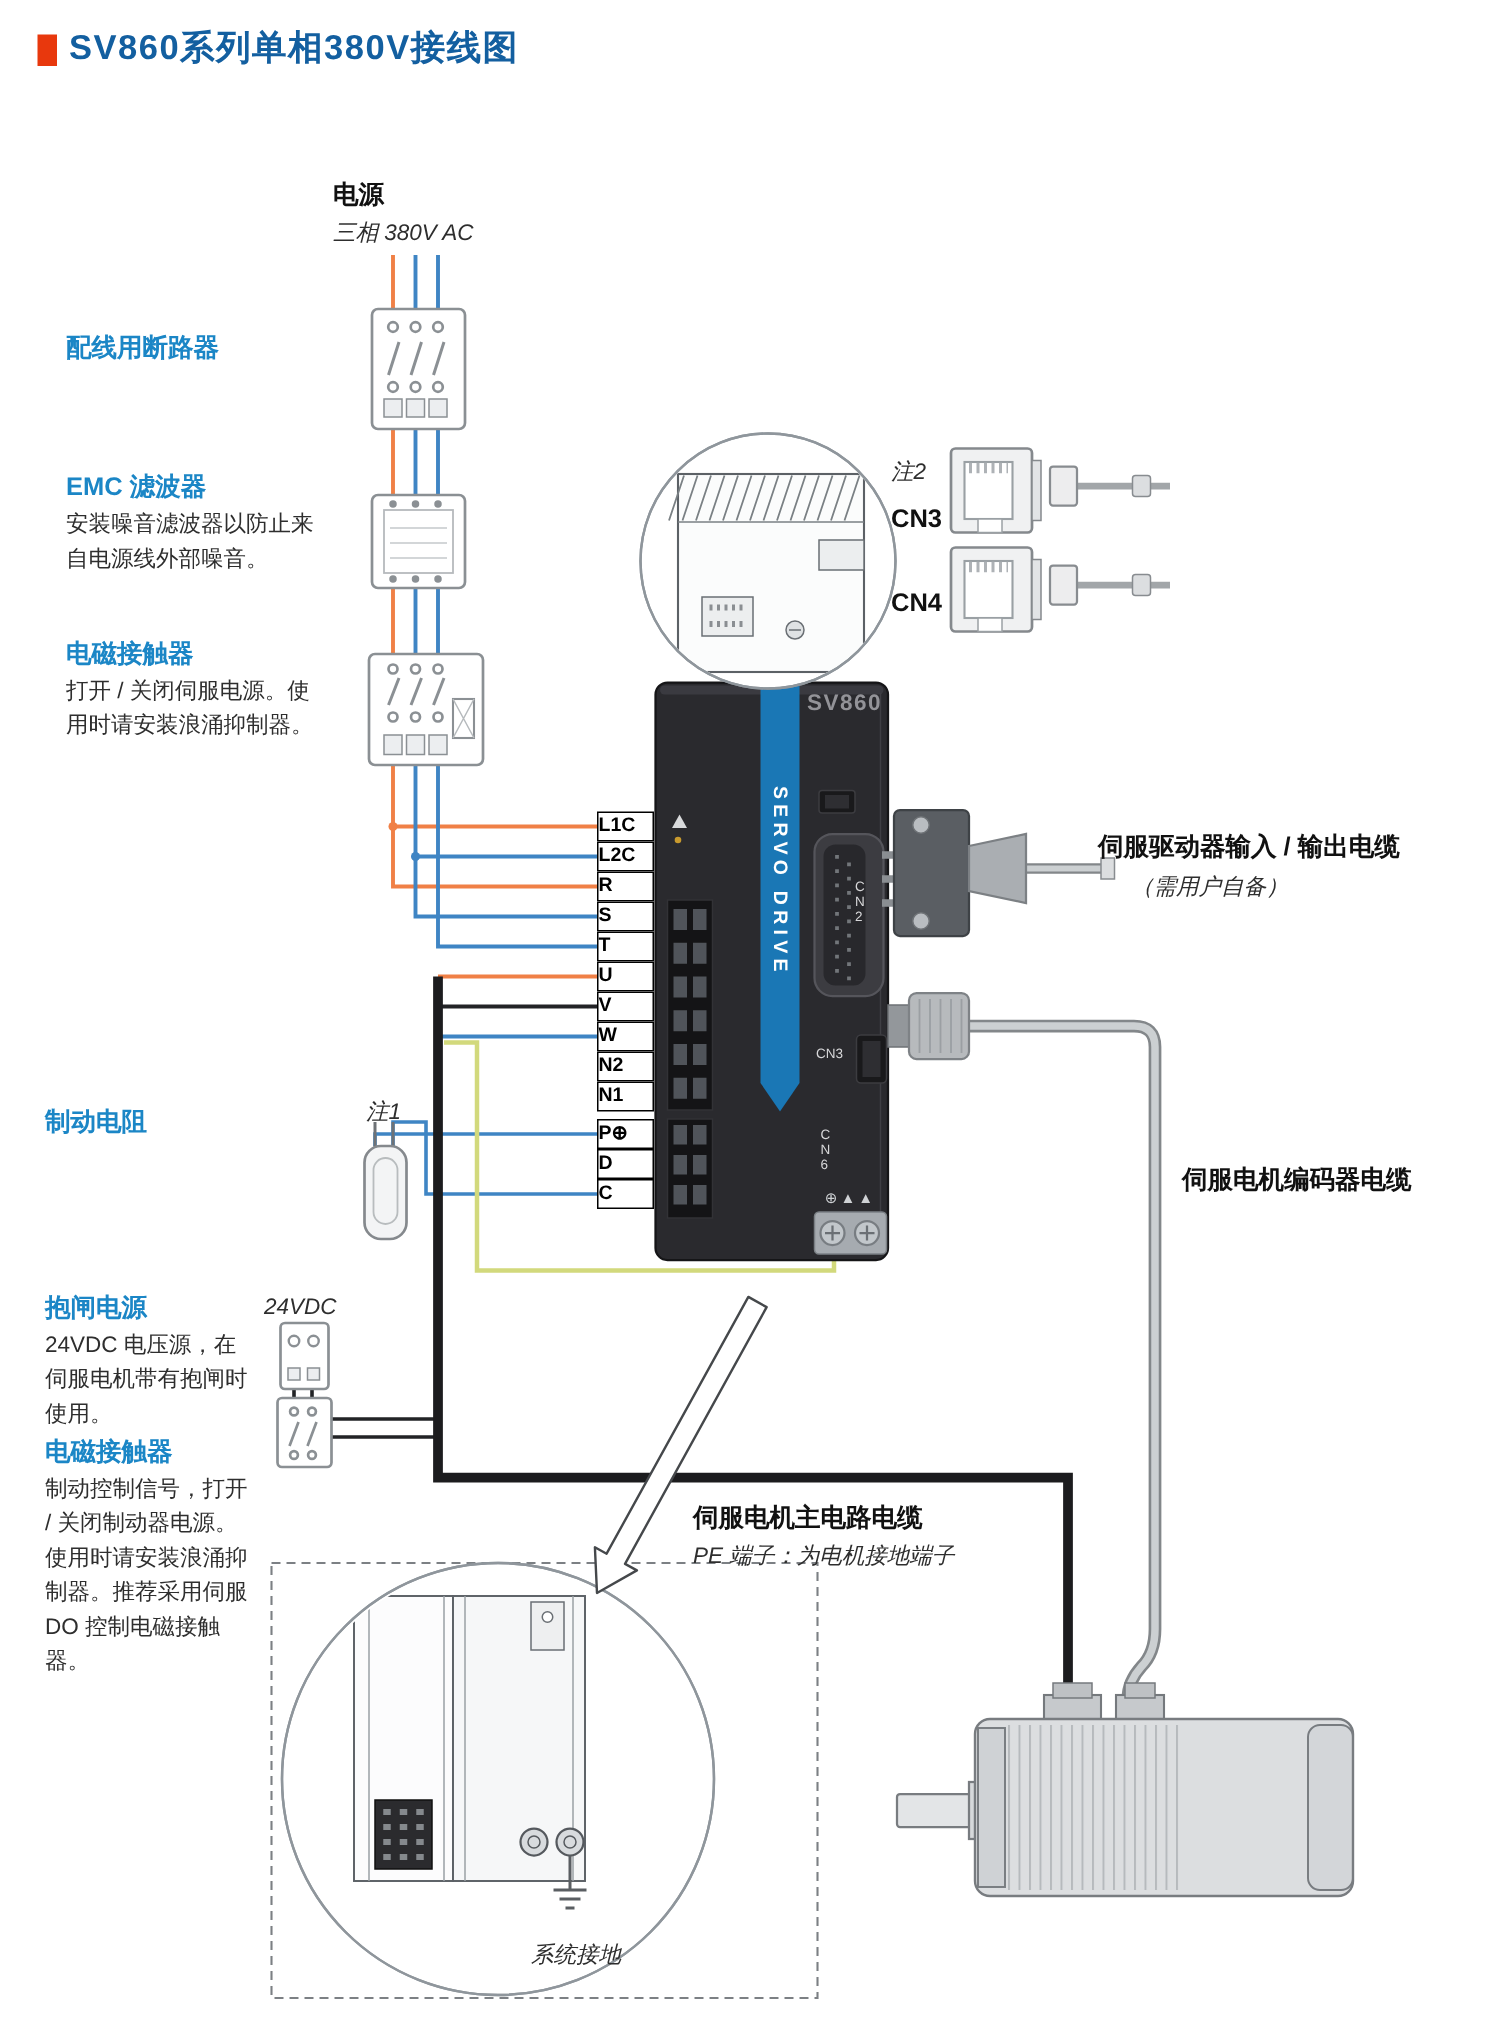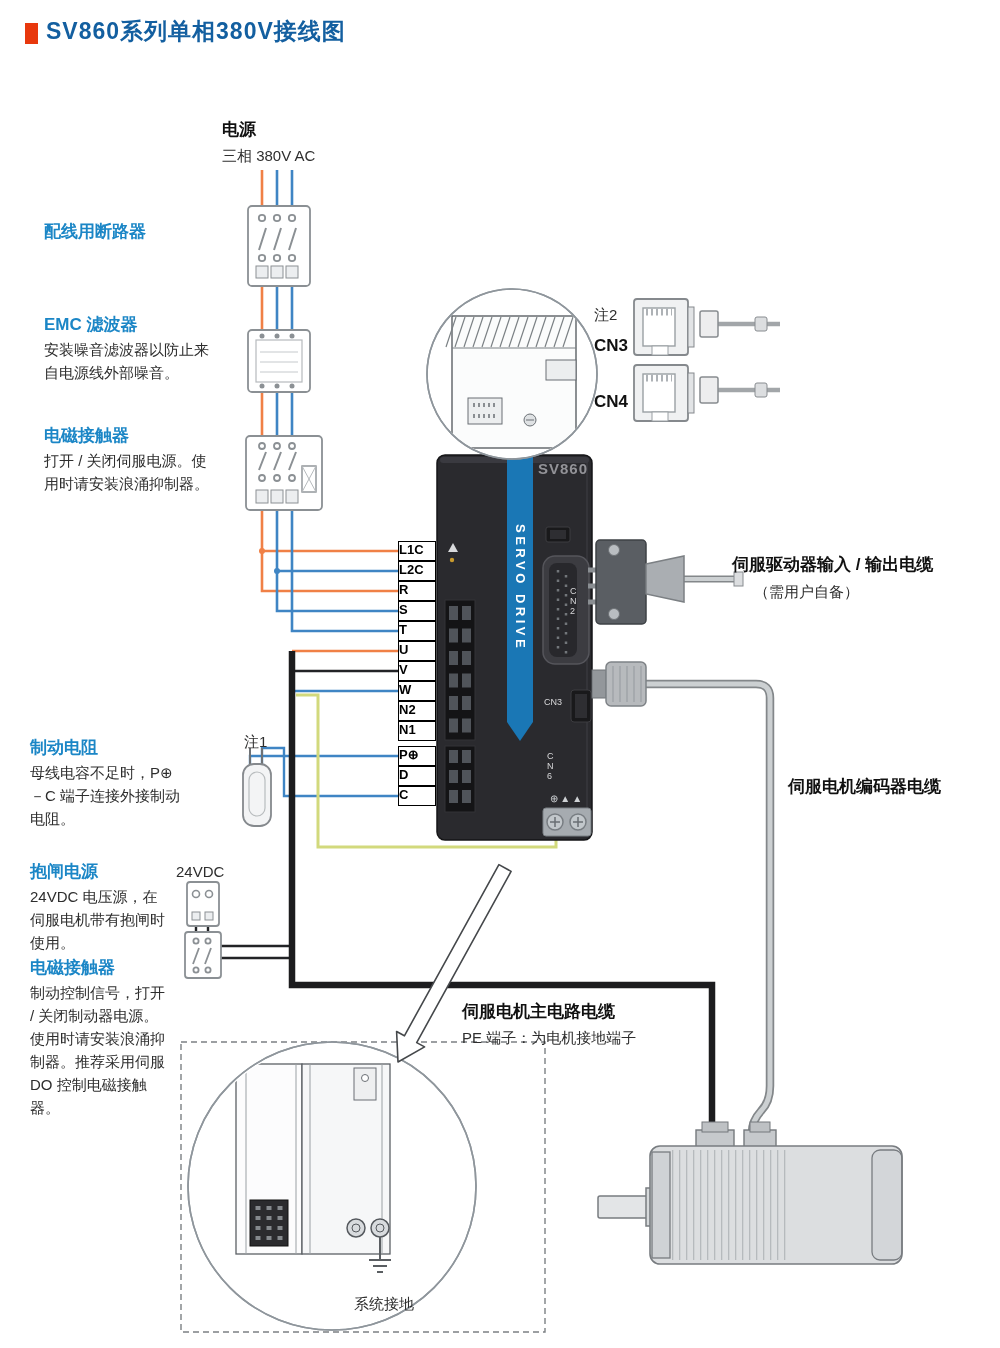--- a/index.html
+++ b/index.html
@@ -5,21 +5,21 @@
   * { margin:0; padding:0; box-sizing:border-box; }
   body { background:#fff; font-family:"Liberation Sans", sans-serif; }
   .stage { position:relative; width:1000px; height:1348px; background:#fff; overflow:hidden; }
   .abs { position:absolute; }
   .page-title { font-size:23px; font-weight:bold; color:var(--heading-blue); letter-spacing:1px; }
   .bullet { width:13px; height:21px; background:var(--bullet-red); }
   .ann-title { font-size:17px; font-weight:bold; color:var(--label-blue); }
   .ann-title.dark { color:#111; }
   .ann-desc { font-size:15px; color:#2e2e2e; line-height:23px; }
   .big-label { font-size:17px; font-weight:bold; color:#111; }
-  .small-label { font-size:15px; color:#2e2e2e; line-height:23px; }
+  .small-label { font-size:15px; color:#2e2e2e; line-height:23px;font-style:italic; }
   .pre { white-space:pre-line; }
   .terminal { position:absolute; left:398px; width:38px; height:20px; background:#fff;
     border:1.7px solid #000; font-size:13px; font-weight:bold; color:#000;
     text-align:left; line-height:16px; }
   .drive-model { font-size:15px; font-weight:bold; color:#939398; letter-spacing:1px; }
   .band-text { font-size:13px; font-weight:bold; color:#fff; letter-spacing:3.5px;
     transform:rotate(90deg); transform-origin:0 0; width:215px; }
   .v-stack { width:10px; word-break:break-all; line-height:10px; font-size:9px; color:#d8d8da; letter-spacing:0; }
   .drive-small { font-size:9px; color:#d8d8da; }
   .bottom-marks { font-size:10px; color:#cfd2d5; letter-spacing:2px; text-align:center; width:52px; }
@@ -293,21 +293,20 @@
 
   <div class="abs ann-title" style="left:44px;top:220px">配线用断路器</div>
 
   <div class="abs ann-title" style="left:44px;top:313px">EMC 滤波器</div>
   <div class="abs ann-desc" style="left:44px;top:338px;width:168px">安装噪音滤波器以防止来自电源线外部噪音。</div>
 
   <div class="abs ann-title" style="left:44px;top:424px">电磁接触器</div>
   <div class="abs ann-desc" style="left:44px;top:449px;width:168px">打开 / 关闭伺服电源。使用时请安装浪涌抑制器。</div>
 
   <div class="abs ann-title" style="left:30px;top:736px">制动电阻</div>
-  <div class="abs ann-desc" style="left:30px;top:761px;width:152px">母线电容不足时，P⊕－C 端子连接外接制动电阻。</div>
 
   <div class="abs ann-title" style="left:30px;top:860px">抱闸电源</div>
   <div class="abs ann-desc" style="left:30px;top:885px;width:140px">24VDC 电压源，在伺服电机带有抱闸时使用。</div>
 
   <div class="abs ann-title" style="left:30px;top:956px">电磁接触器</div>
   <div class="abs ann-desc" style="left:30px;top:981px;width:142px">制动控制信号，打开 / 关闭制动器电源。使用时请安装浪涌抑制器。推荐采用伺服 DO 控制电磁接触器。</div>
 
   <div class="abs small-label" style="left:594px;top:303px">注2</div>
   <div class="abs big-label" style="left:594px;top:336px">CN3</div>
   <div class="abs big-label" style="left:594px;top:392px">CN4</div>

